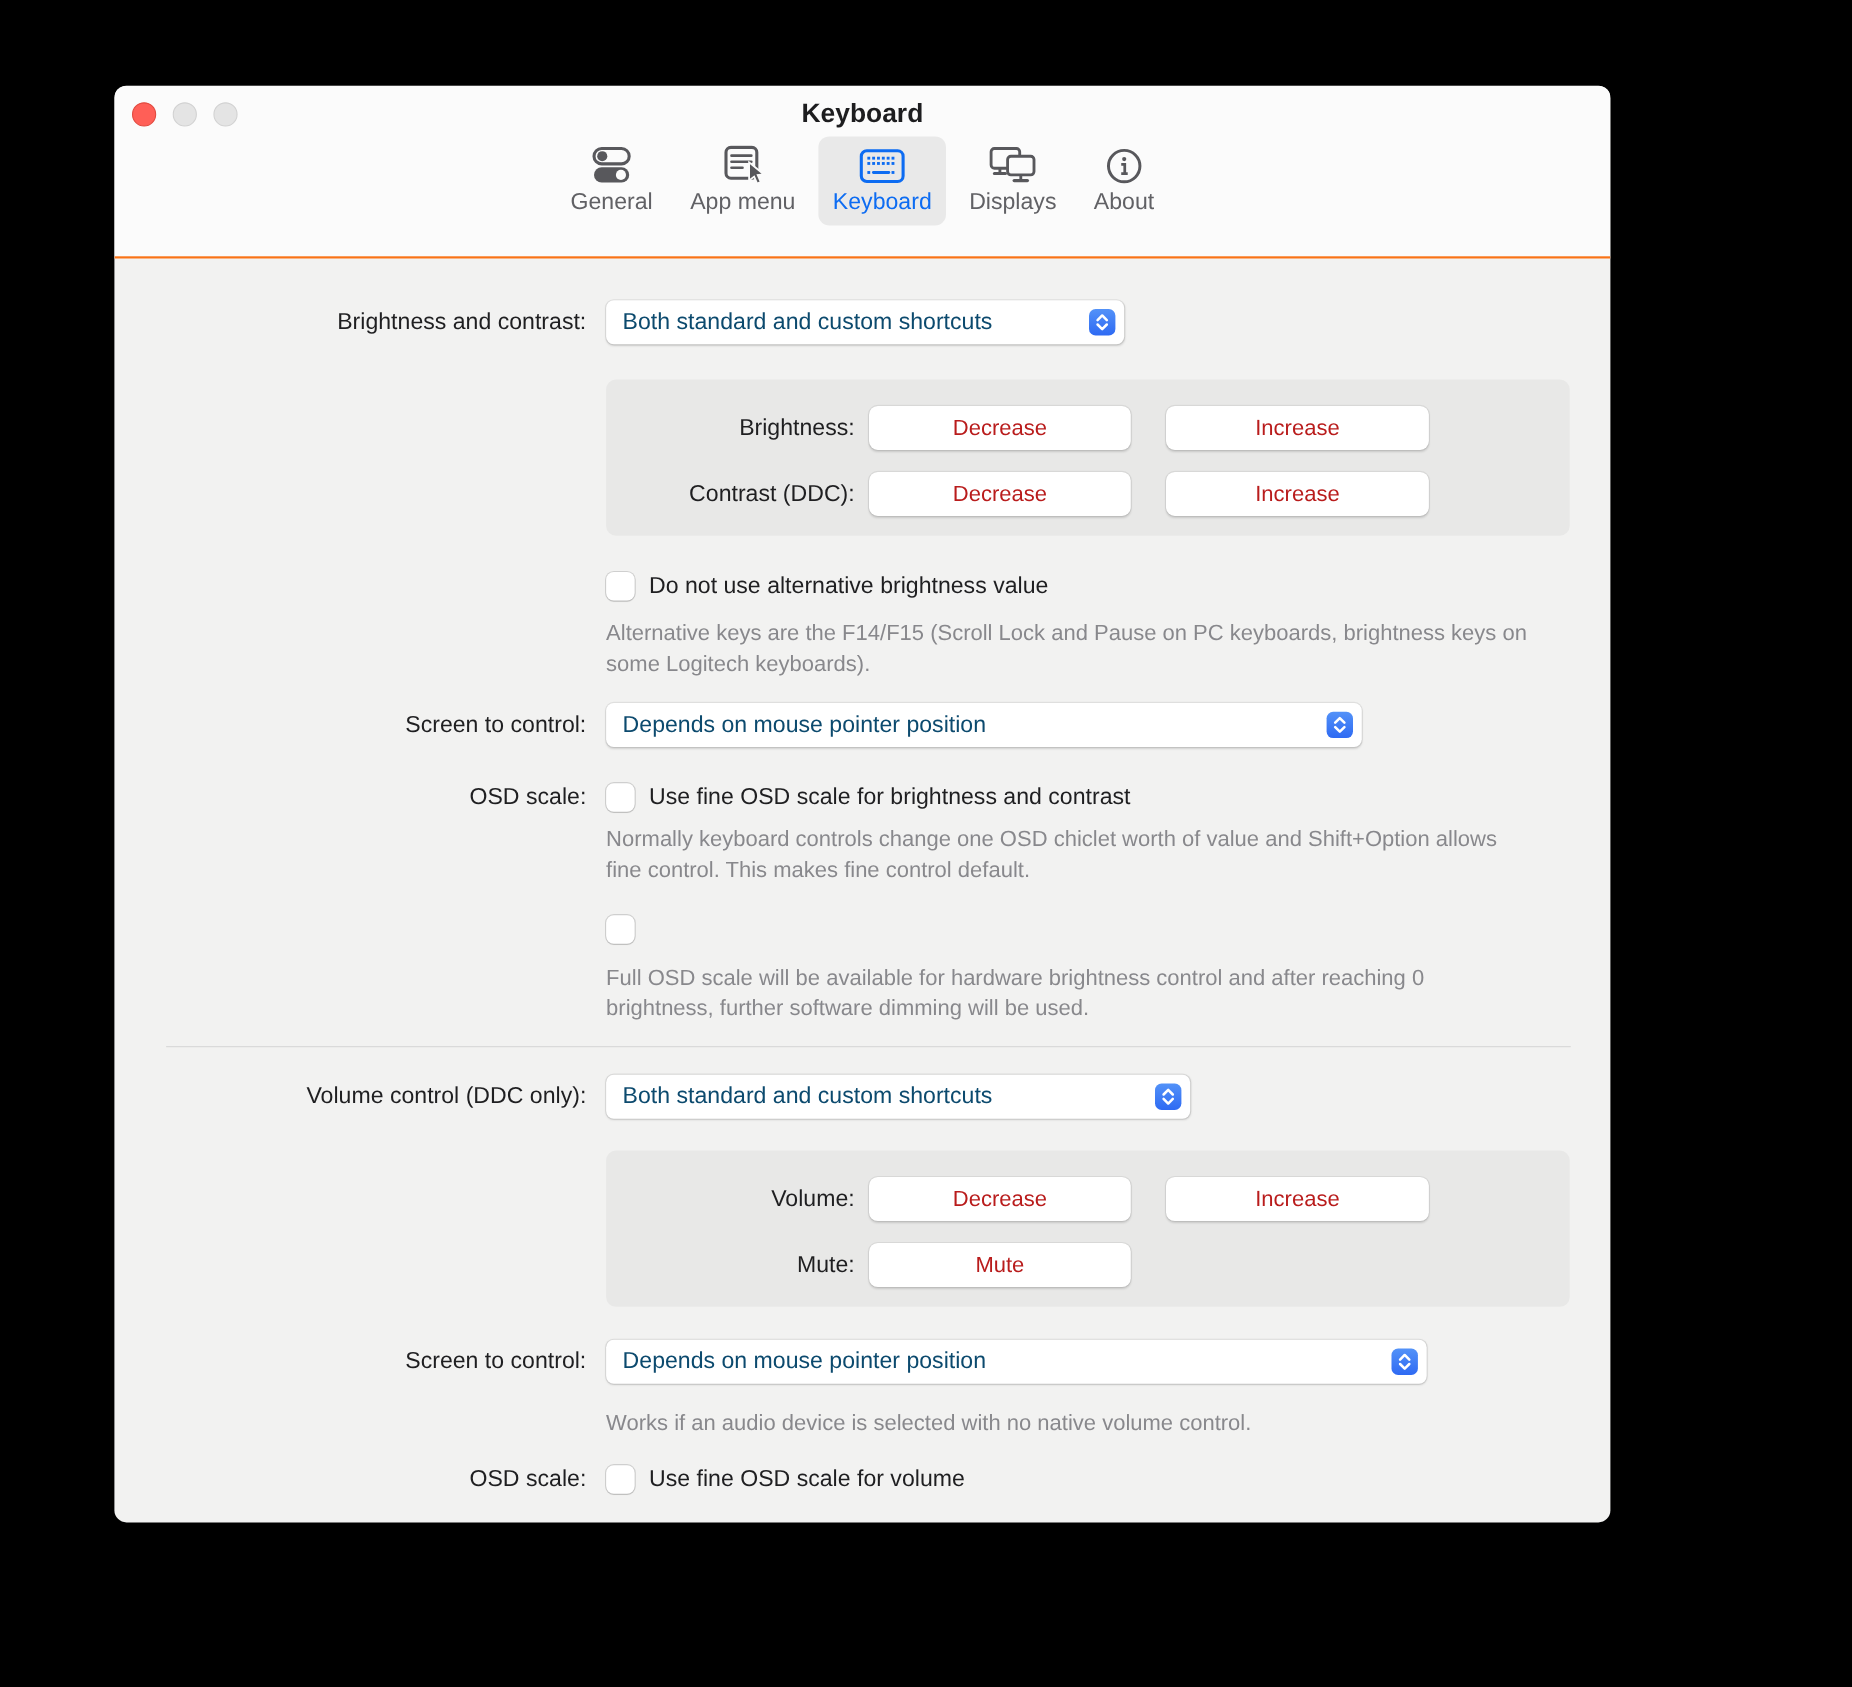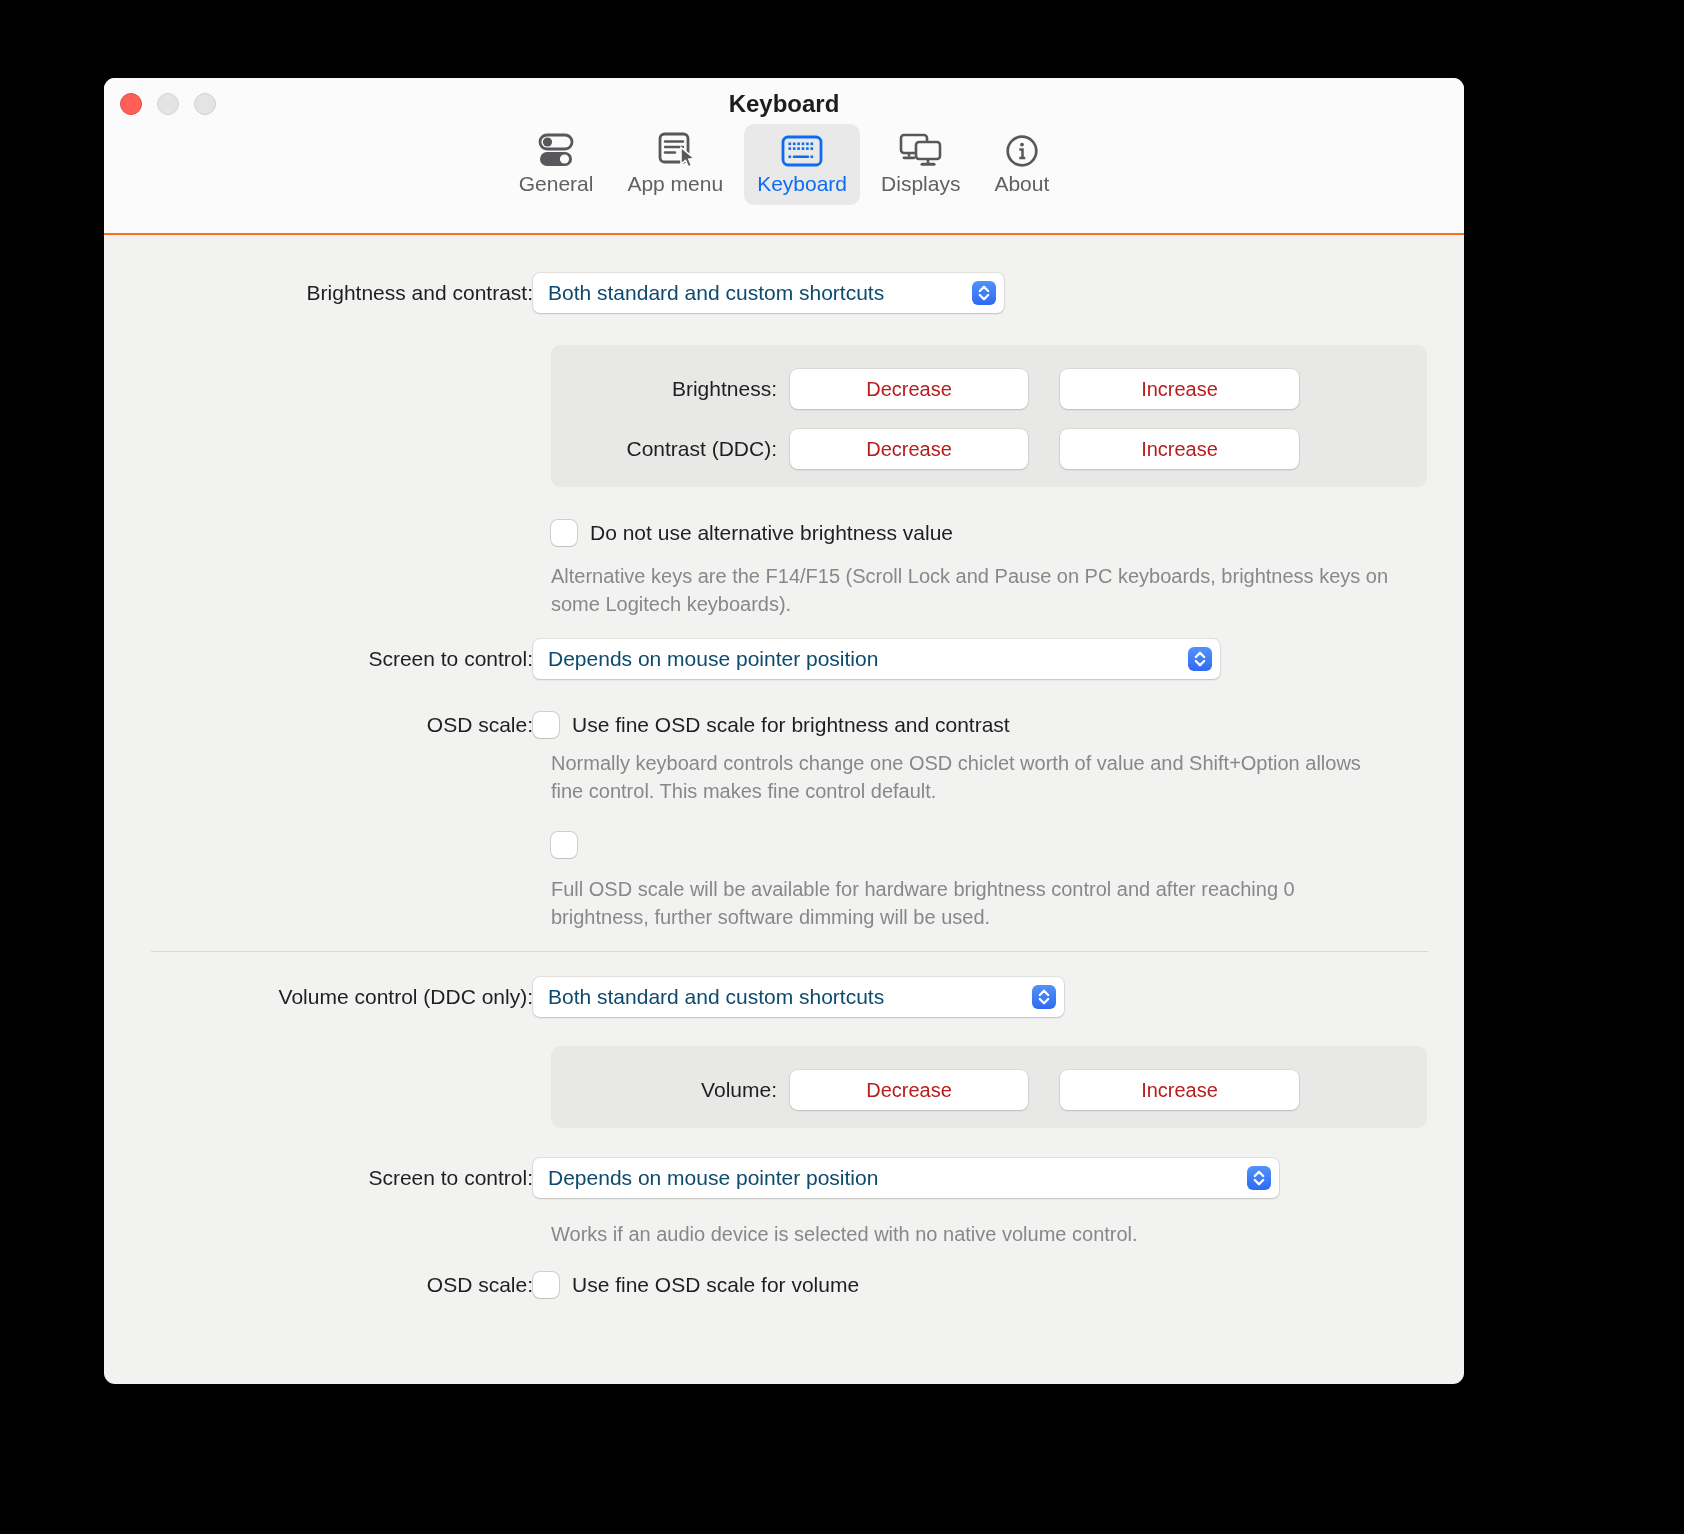--- a/index.html
+++ b/index.html
@@ -29,21 +29,21 @@
   .tab{
     display:flex;flex-direction:column;align-items:center;
     padding:8px 13px 9px;border-radius:10px;color:#58585c;cursor:default;
   }
   .tab .tlabel{font-size:21px;margin-top:2px;color:#616165;}
   .tab.selected{background:#e9e9e9;}
   .tab.selected, .tab.selected .tlabel{color:#0d6cf2;}
   .tab svg{display:block;}
   
   .content{position:relative;}
-  .row{display:grid;grid-template-columns:429px 1fr;align-items:center;}
+  .row{display:grid;grid-template-columns:429px 1fr;column-gap:18px;align-items:center;}
   .rowlabel{font-size:21px;color:#1f1f21;text-align:right;}
   .popup{
     height:40px;background:#fff;border-radius:7px;box-sizing:border-box;
     box-shadow:0 0 0 1px rgba(0,0,0,.07), 0 1px 2px rgba(0,0,0,.14);
     display:flex;align-items:center;justify-content:space-between;
     padding:0 8px 0 15px;
   }
   .popup .ptext{font-size:21px;color:#0c4a6e;white-space:nowrap;}
   .badge{
     width:24px;height:24px;border-radius:6px;flex:0 0 auto;
@@ -281,20 +281,26 @@
     <div class="groupbox box2">
       <div class="gbrow">
         <div class="gblabel">Volume:</div>
         <div class="sbtn dec">
           <span>Decrease</span>
         </div>
         <div class="sbtn inc">
           <span>Increase</span>
         </div>
       </div>
+      <div class="gbrow">
+        <div class="gblabel">Mute:</div>
+        <div class="sbtn dec">
+          <span>Mute</span>
+        </div>
+      </div>
     </div>
 
     <div class="row r-screen2">
       <div class="rowlabel">Screen to control:</div>
       <div>
         <div class="popup w746">
           <span class="ptext">Depends on mouse pointer position</span>
           <span class="badge">
             <svg width="22" height="22" viewBox="0 0 22 22">
               <path d="M6.8 9 L11 4.8 L15.2 9" fill="none" stroke="#fff" stroke-width="2.3" stroke-linecap="round" stroke-linejoin="round"></path>

